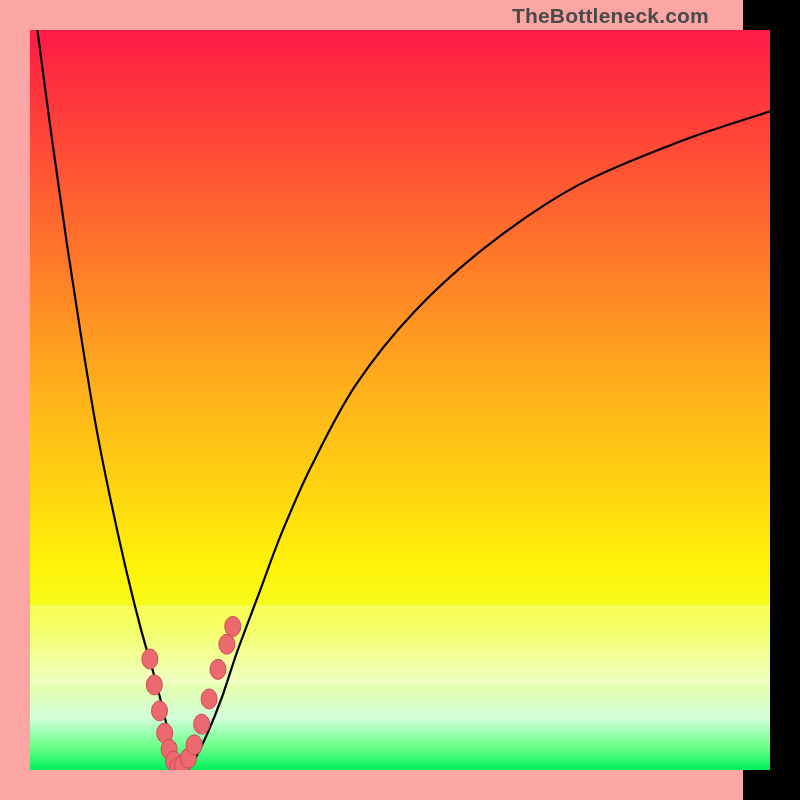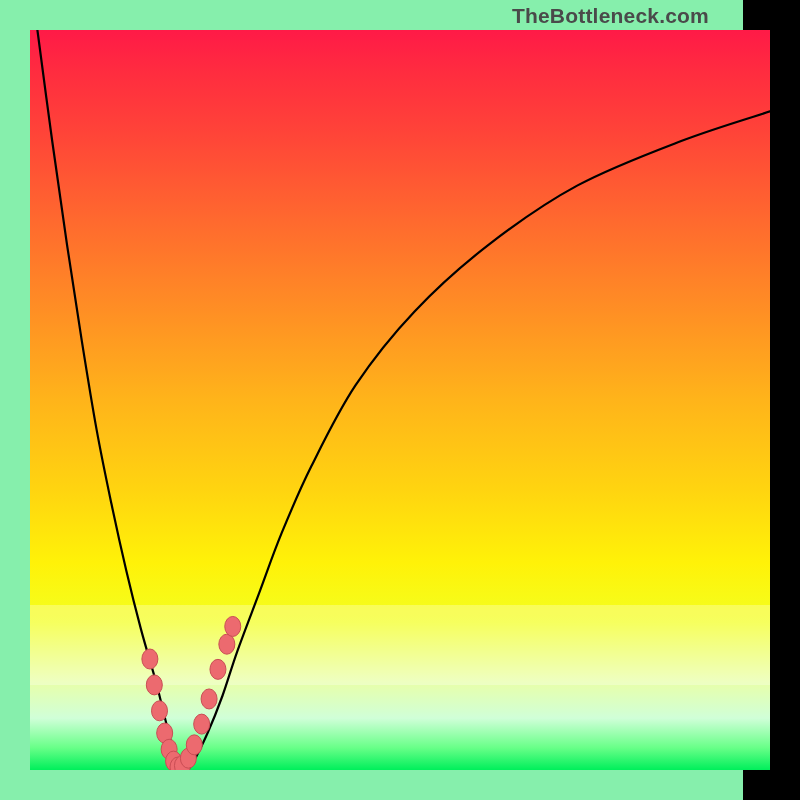--- a/index.html
+++ b/index.html
@@ -8,21 +8,21 @@
     width: 800px;
     height: 800px;
     overflow: hidden;
     background: #000;
     font-family: Arial, Helvetica, sans-serif;
   }
   .frame {
     position: relative;
     width: 743px;
     height: 800px;
-    background: #86efac;
+    background: #fca5a5;
   }
   .plot-area {
     position: absolute;
     left: 30px;
     top: 30px;
     width: 740px;
     height: 740px;
     background: linear-gradient(
       to bottom,
       #ff1a47 0%,

